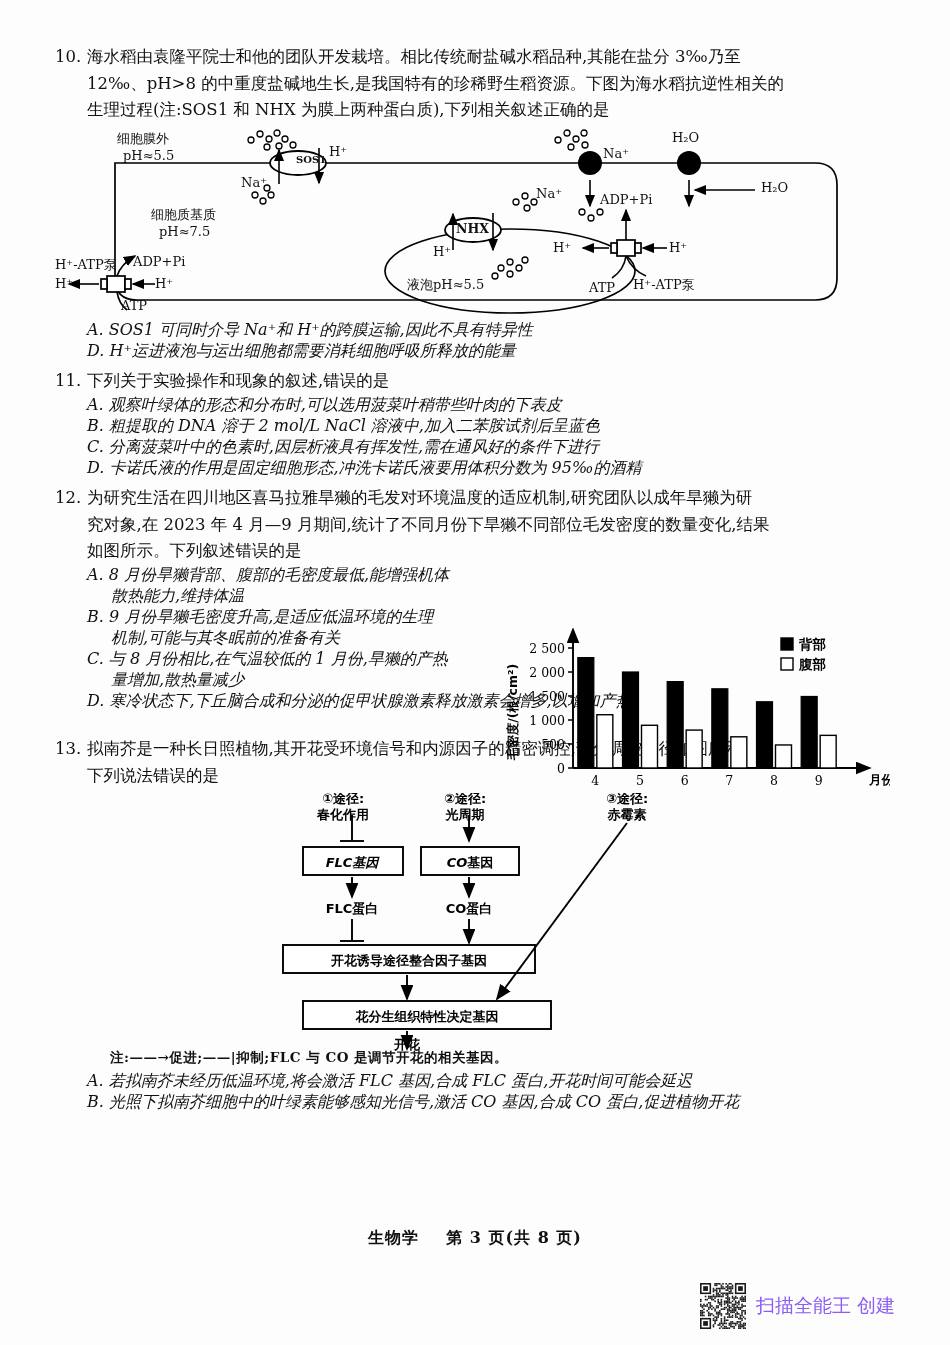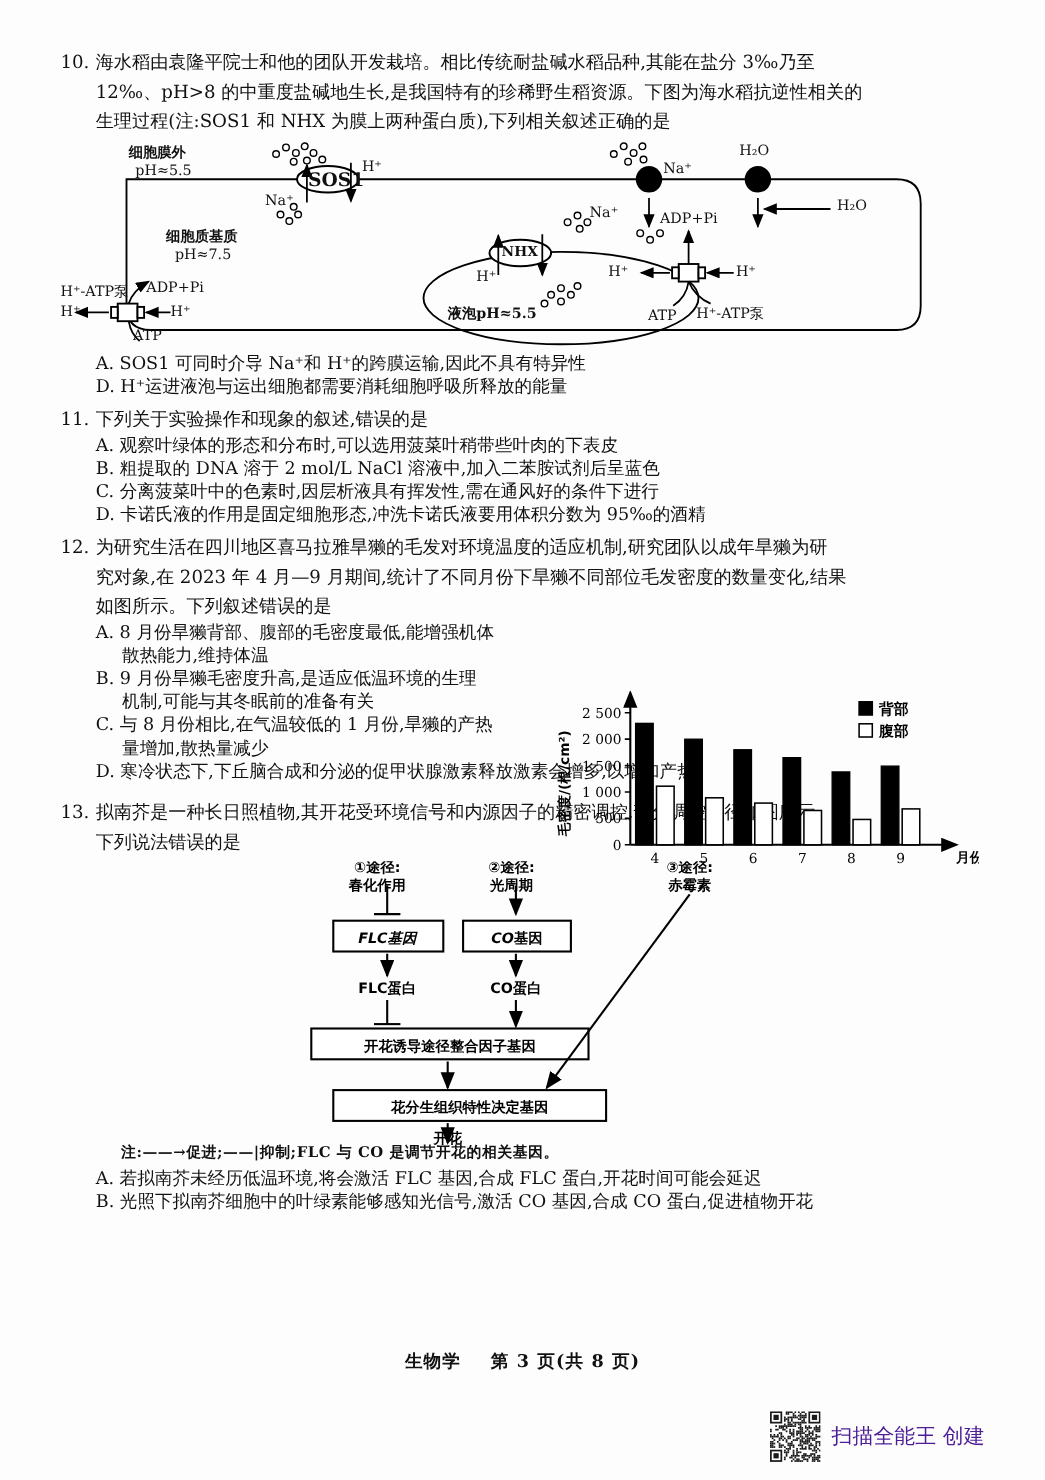--- a/index.html
+++ b/index.html
@@ -11,49 +11,49 @@
     color: #111;
     position: relative;
     overflow: hidden;
   }
   .page { position:absolute; inset:0; padding: 26px 55px 0 55px; }
 
   
   .q { position: relative; font-size: 16.5px; line-height: 1.62; }
   .q .num { position:absolute; left:0; top:0; width: 32px; text-align:left; }
   .q .body { margin-left: 32px; text-align: justify; }
-  .opt { margin-left: 32px; text-indent: 0; }
+  .opt { margin-left: 32px; text-indent: 0; font-style: italic; }
   .indent2 { margin-left: 56px; }
 
   
   .fig1 { position: relative; width: 840px; height: 190px; margin: 4px 0 2px 0; }
   .fig1 svg { position:absolute; left:0; top:0; }
   .f1lab { position:absolute; font-size: 13px; font-family:"DejaVu Serif","Liberation Serif",serif; white-space:nowrap; }
-  .f1lab.b { font-weight: 700; text-align: center; }
+  .f1lab.b { font-weight: 400; text-align: center; }
 
   
   .chartwrap { position:absolute; left: 495px; top: 628px; width: 395px; height: 172px; }
   .chartwrap svg { display:block; }
 
   
   .fig3 { position: relative; width: 840px; height: 260px; margin-top: 4px; }
   .fig3 svg { position:absolute; left:0; top:0; }
 
   
   .footer {
     position:absolute; left:0; right:0; top: 1228px;
     text-align:center; font-size: 16px; font-weight:700;
     letter-spacing: 1px;
   }
   .footer .sep { display:inline-block; width: 14px; }
 
   
   .wm { position:absolute; left: 700px; top: 1283px; display:flex; align-items:center; gap: 10px; }
   .wm .qr { width: 46px; height: 46px; display:block; }
-  .wm .wmtext { font-family:"DejaVu Sans","Liberation Sans",sans-serif; font-size: 19px; color:#4c1d95; white-space:nowrap; }
+  .wm .wmtext { font-family:"DejaVu Sans","Liberation Sans",sans-serif; font-size: 19px; color:#8b5cf6; white-space:nowrap; }
 </style>
 </head>
 <body>
 
 <div class="page">
 
   <div class="q" style="margin-top:18px;">
     <div class="num">10.</div>
     <div class="body">
       <div>海水稻由袁隆平院士和他的团队开发栽培。相比传统耐盐碱水稻品种,其能在盐分 3‰乃至</div>
@@ -154,21 +154,21 @@
         <path d="M571,128 q-2,14 -14,22"></path>
         <path d="M571,128 q6,14 20,20"></path>
       </g>
     </svg>
 
     <div class="f1lab b" style="left:62px; top:2px;">细胞膜外</div>
     <div class="f1lab" style="left:68px; top:20px;">pH≈5.5</div>
     <div class="f1lab b" style="left:96px; top:78px;">细胞质基质</div>
     <div class="f1lab" style="left:104px; top:96px;">pH≈7.5</div>
     <div class="f1lab b" style="left:352px; top:148px;">液泡pH≈5.5</div>
-    <div class="f1lab" style="left:225px; top:26px; font-size:17px; font-weight:700;">SOS1</div>
+    <div class="f1lab" style="left:241px; top:26px; font-size:10px; font-weight:700;">SOS1</div>
     <div class="f1lab" style="left:401px; top:93px; font-size:12.5px; font-weight:700;">NHX</div>
 
     <div class="f1lab" style="left:274px; top:16px;">H⁺</div>
     <div class="f1lab" style="left:186px; top:47px;">Na⁺</div>
     <div class="f1lab" style="left:548px; top:18px;">Na⁺</div>
     <div class="f1lab" style="left:617px; top:2px;">H₂O</div>
     <div class="f1lab" style="left:706px; top:52px;">H₂O</div>
     <div class="f1lab" style="left:481px; top:58px;">Na⁺</div>
     <div class="f1lab" style="left:378px; top:116px;">H⁺</div>
 
@@ -209,21 +209,21 @@
   <div style="width:420px;">
     <div class="opt">A. 8 月份旱獭背部、腹部的毛密度最低,能增强机体</div>
     <div class="opt indent2" style="margin-left:56px;">散热能力,维持体温</div>
     <div class="opt">B. 9 月份旱獭毛密度升高,是适应低温环境的生理</div>
     <div class="opt indent2" style="margin-left:56px;">机制,可能与其冬眠前的准备有关</div>
     <div class="opt">C. 与 8 月份相比,在气温较低的 1 月份,旱獭的产热</div>
     <div class="opt indent2" style="margin-left:56px;">量增加,散热量减少</div>
   </div>
   <div class="opt">D. 寒冷状态下,下丘脑合成和分泌的促甲状腺激素释放激素会增多,以增加产热</div>
 
-  <div class="q" style="margin-top:14px;">
+  <div class="q" style="margin-top:24px;">
     <div class="num">13.</div>
     <div class="body">
       <div>拟南芥是一种长日照植物,其开花受环境信号和内源因子的精密调控,部分调控途径如图所示。</div>
       <div>下列说法错误的是</div>
     </div>
   </div>
 
   <div class="fig3">
     <svg width="840" height="258" viewBox="0 0 840 258" xmlns="http://www.w3.org/2000/svg">
       <defs>

